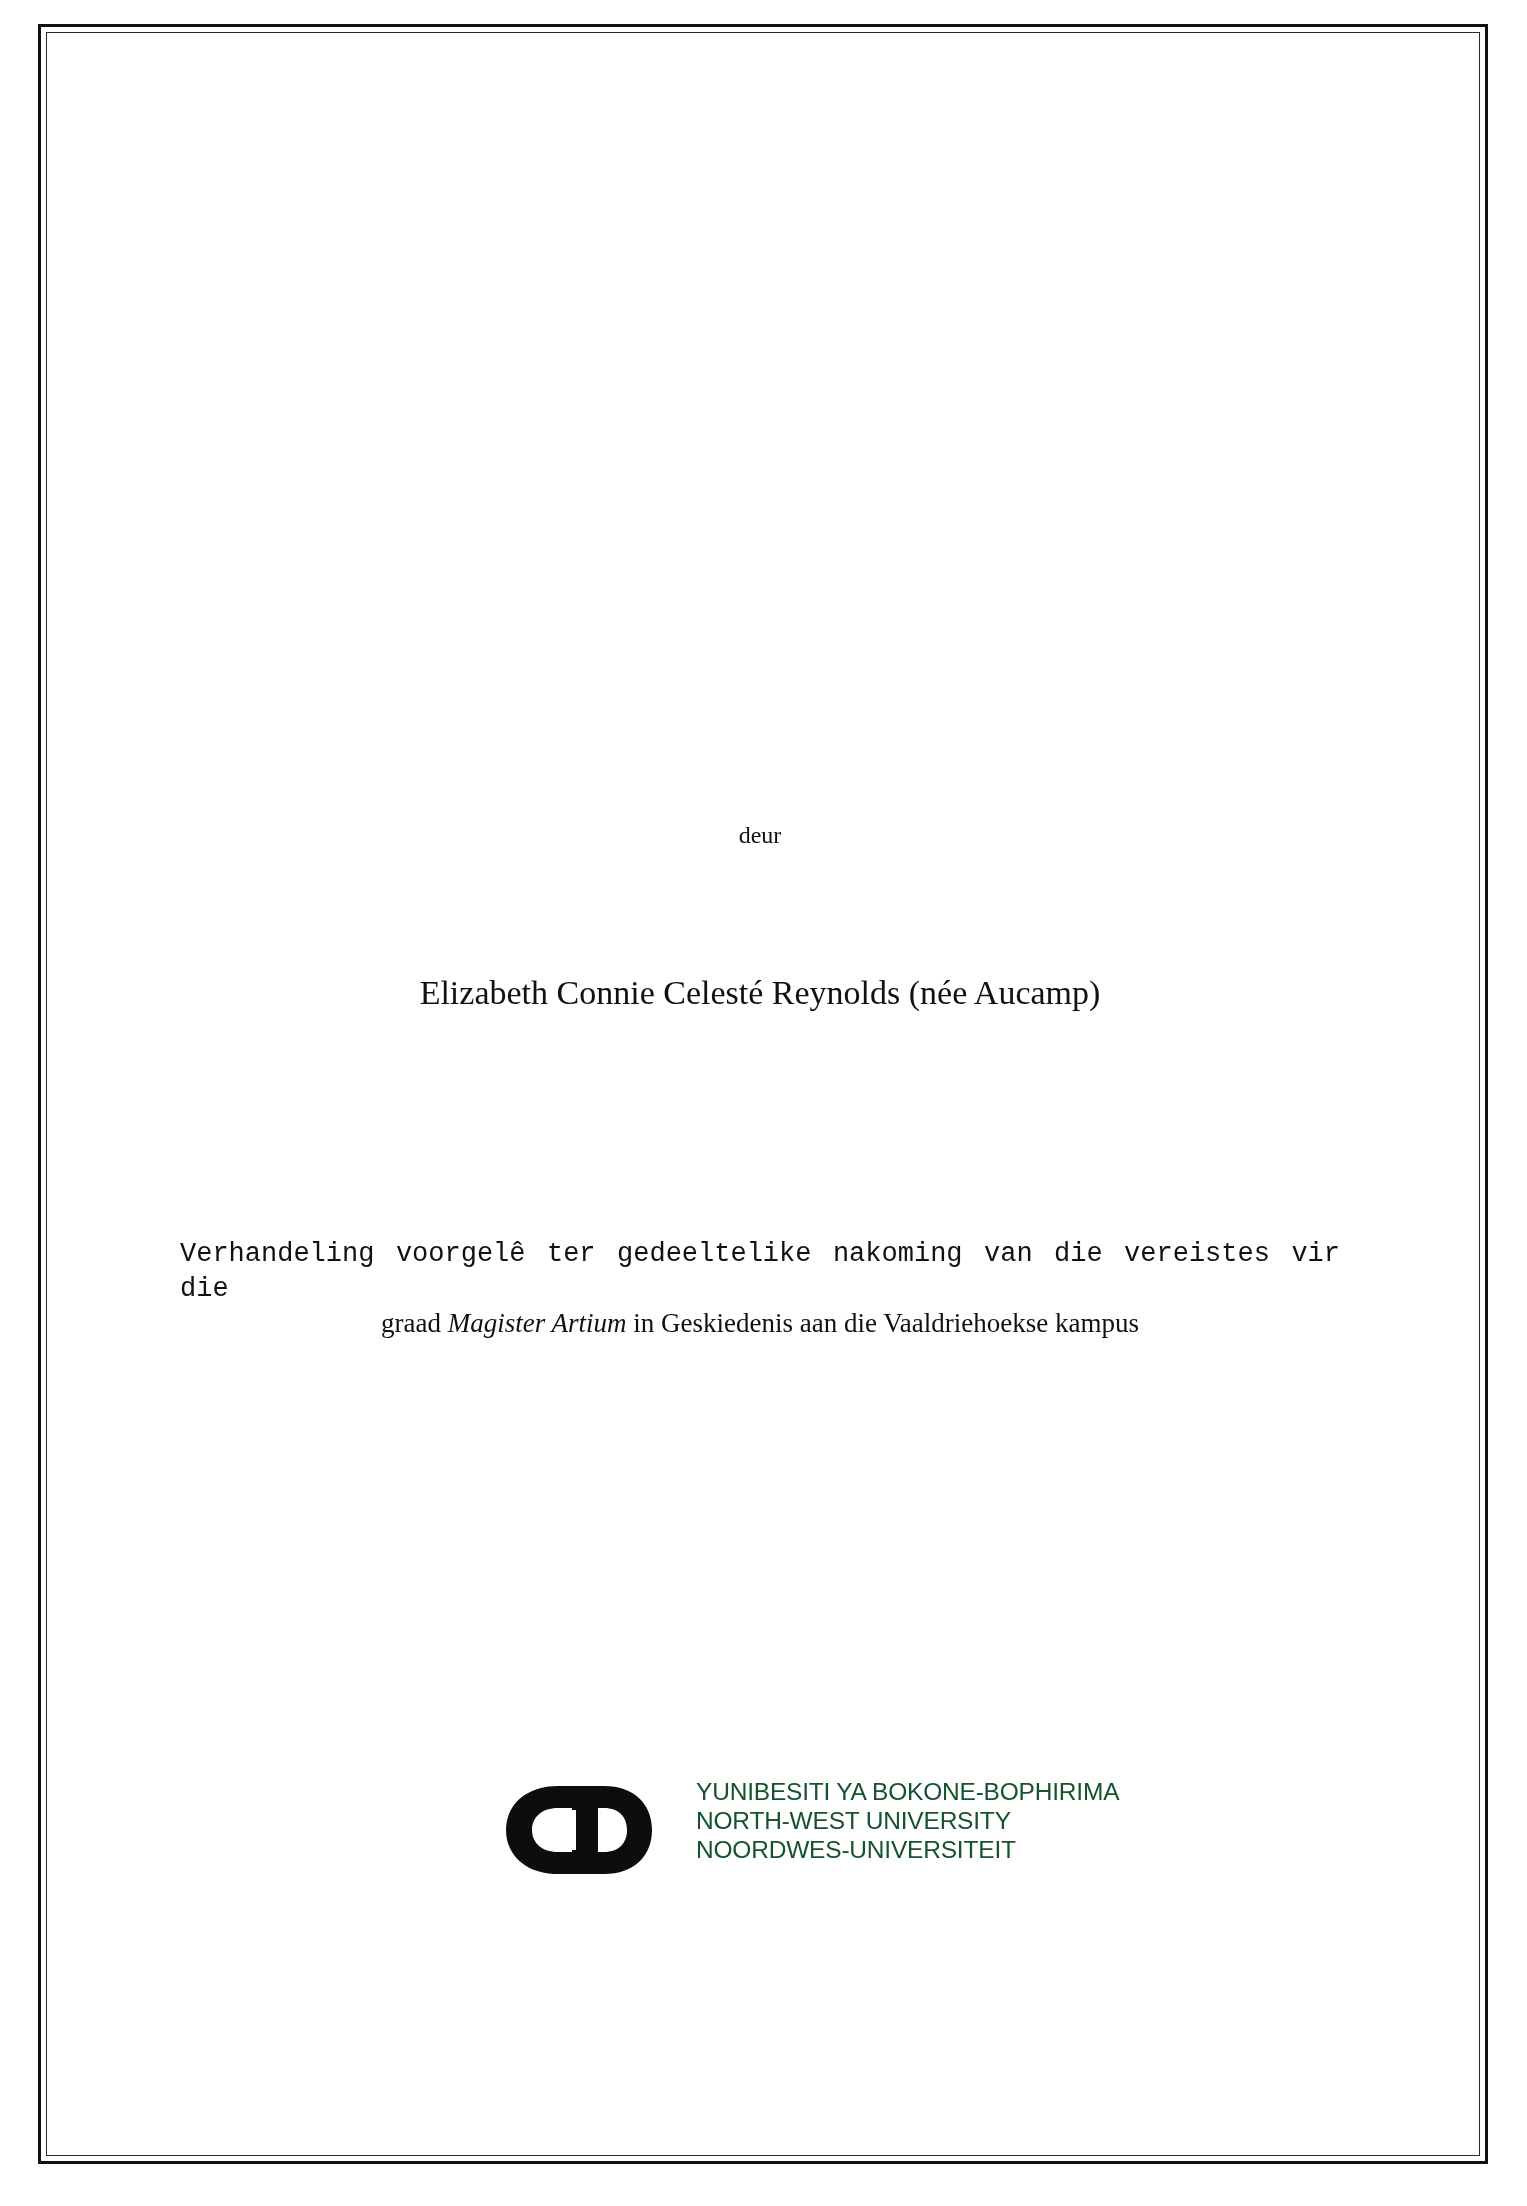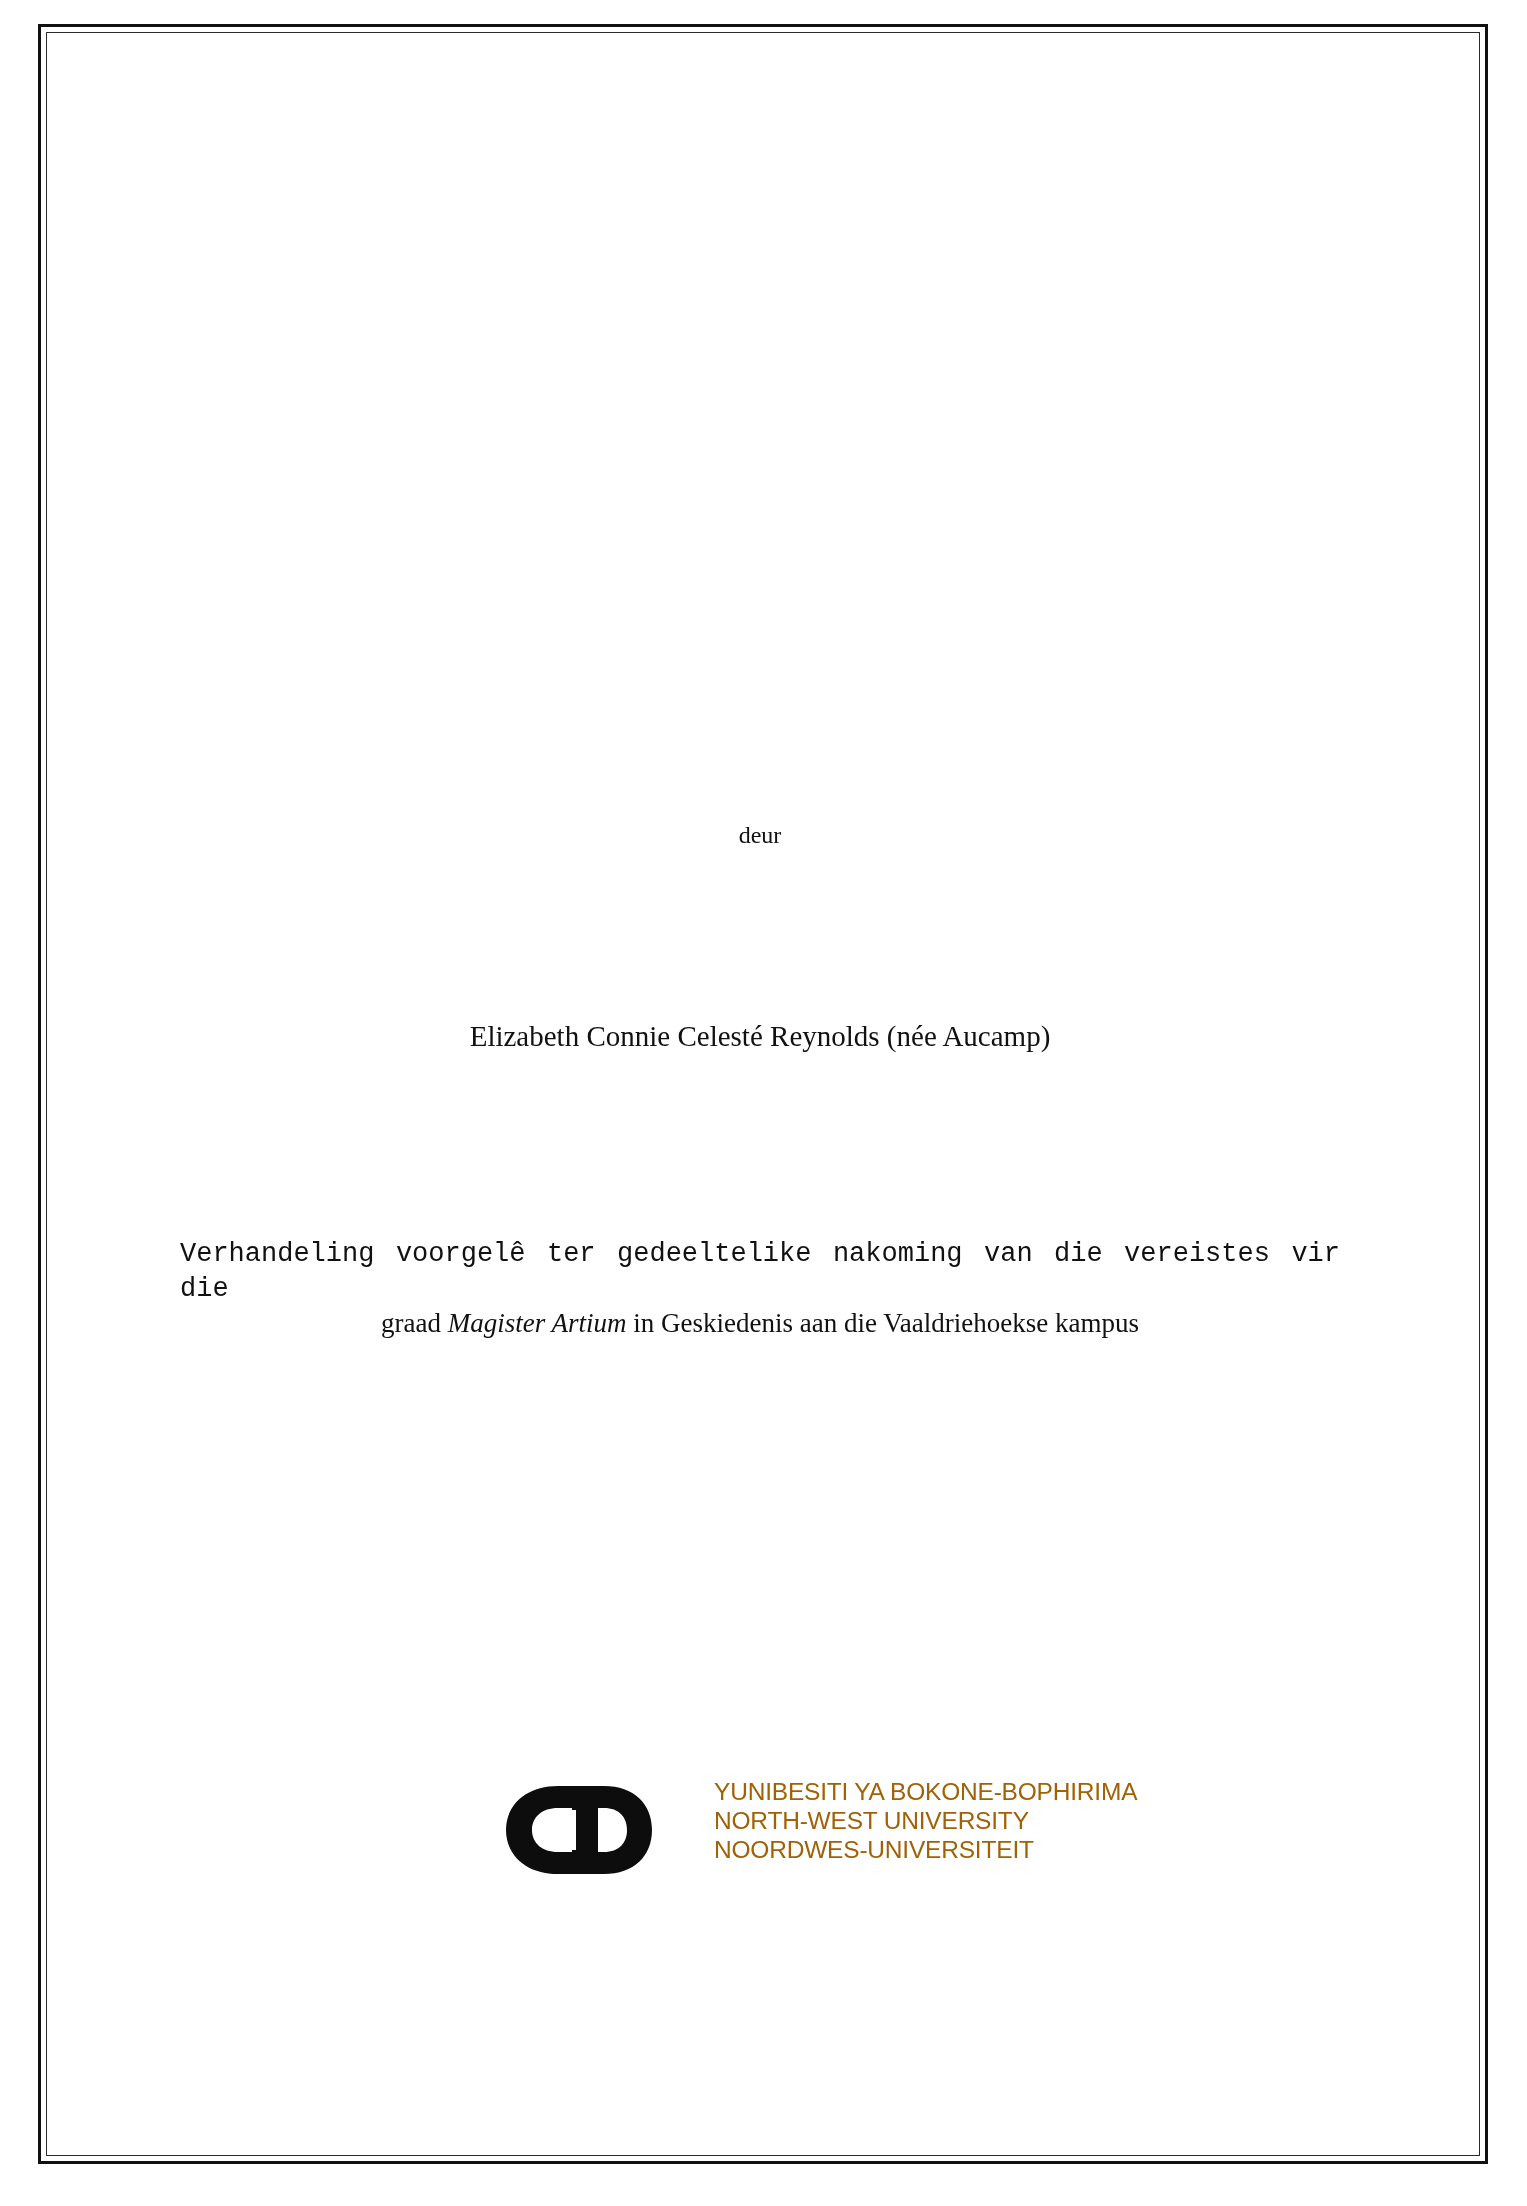--- a/index.html
+++ b/index.html
@@ -73,25 +73,25 @@
     position: absolute;
     top: 790px;
     left: 0;
     width: 1160px;
     text-align: center;
     font-size: 24px;
   }
 
   .author {
     position: absolute;
-    top: 988px;
+    top: 942px;
     left: 0;
     width: 1160px;
     text-align: center;
-    font-size: 29px;
+    font-size: 34px;
   }
 
   .statement {
     position: absolute;
     top: 1205px;
     left: 0;
     width: 1160px;
     font-size: 27px;
     line-height: 1.28;
   }
@@ -129,23 +129,22 @@
     height: 100px;
   }
   .logo-text {
     position: absolute;
     left: 196px;
     top: 6px;
     font-family: "Liberation Sans", sans-serif;
     font-size: 24.5px;
     line-height: 1.18;
     letter-spacing: -0.2px;
-    color: #a16207;
+    color: #14532d;
     white-space: nowrap;
-    margin-left: 18px;
   }
 </style>
 </head>
 <body>
 
 <div class="page-scan">
 
   <div class="page-border-outer"></div>
   <div class="page-border-inner"></div>
 

